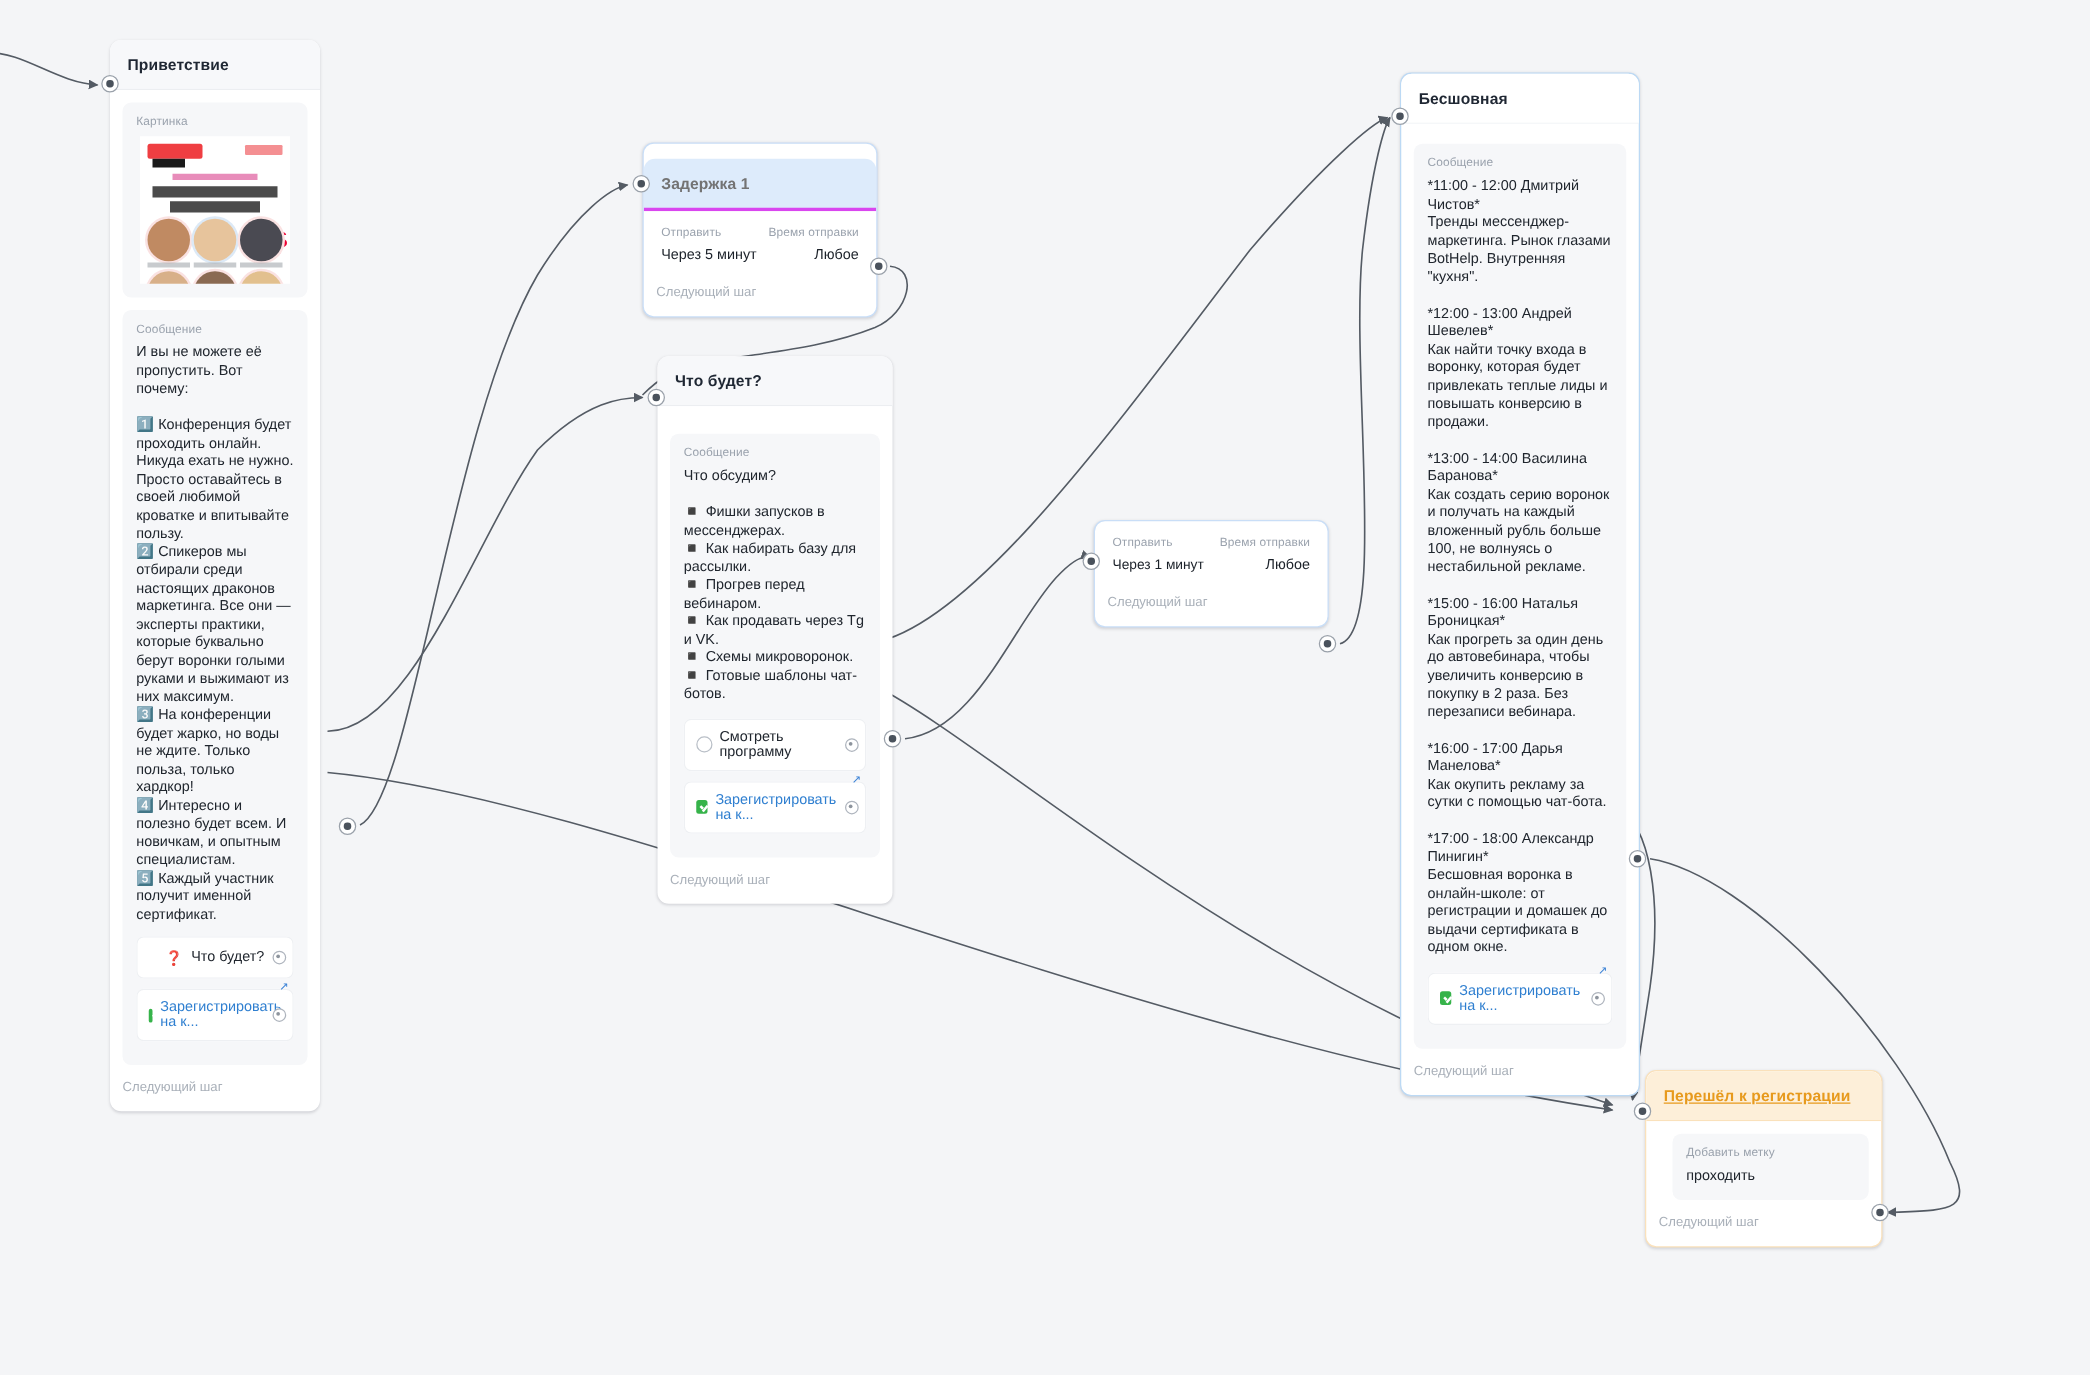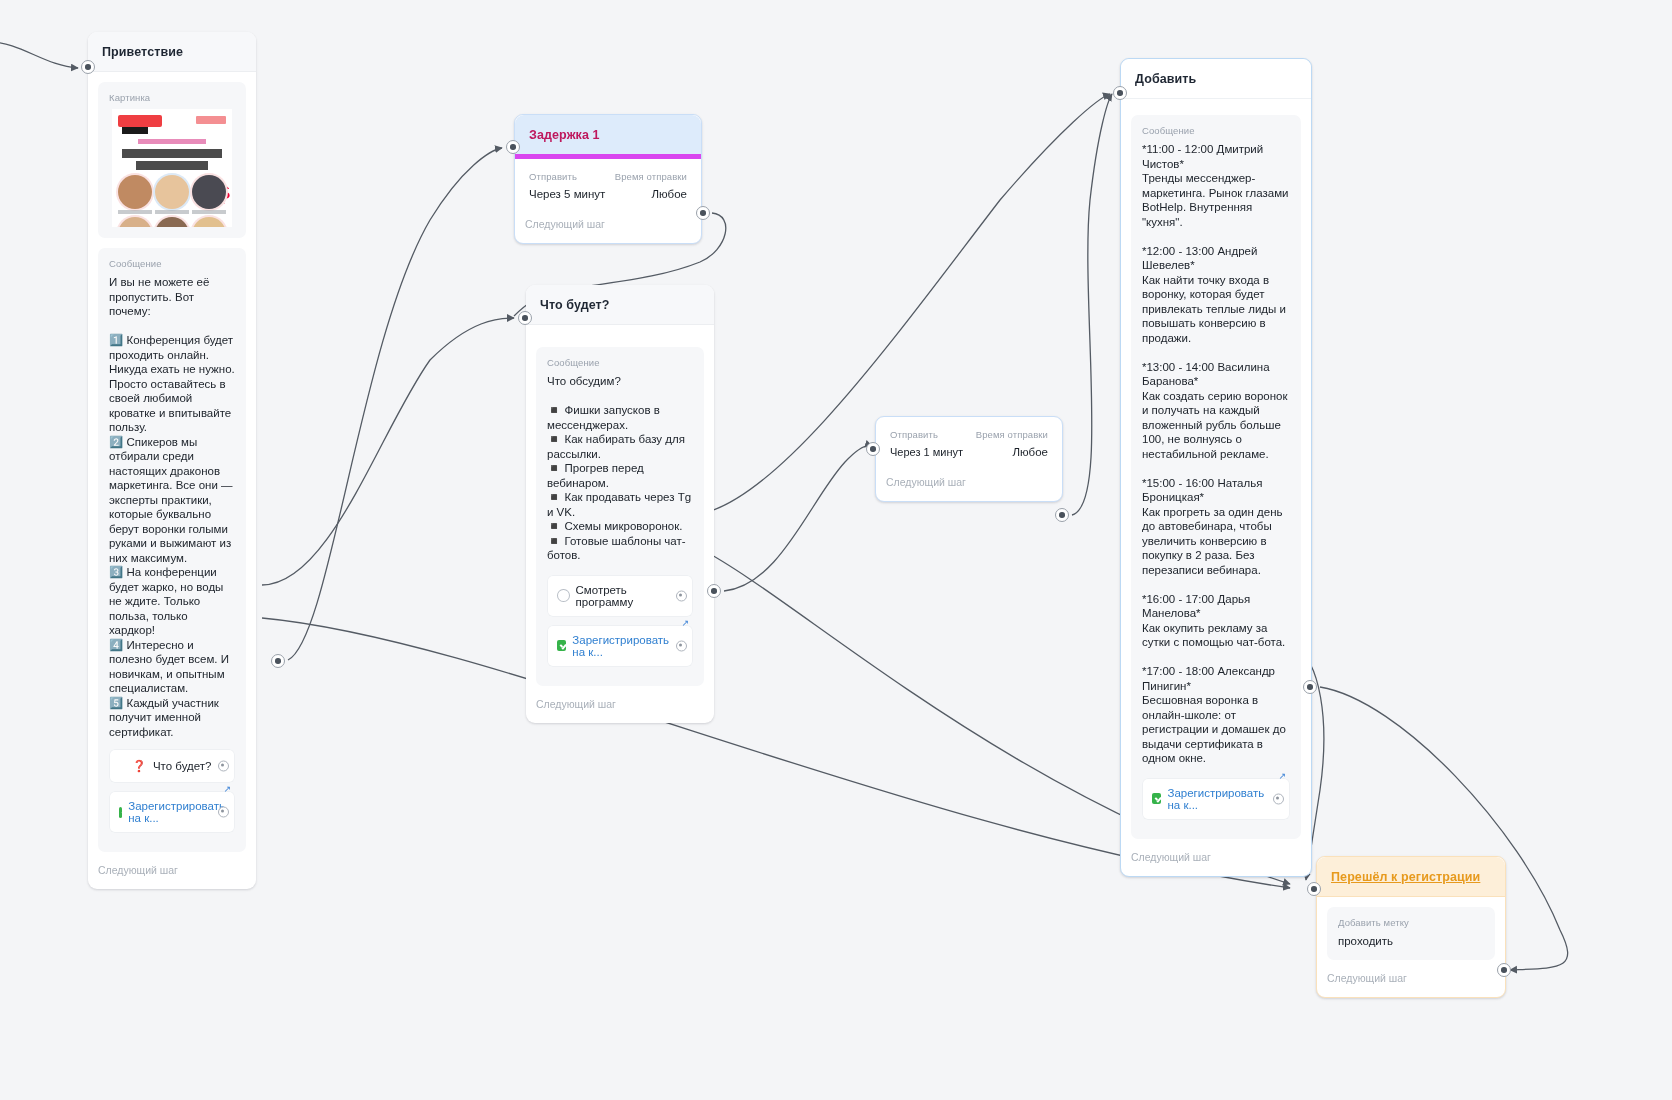--- a/index.html
+++ b/index.html
@@ -34,21 +34,21 @@
   .node-head {
     padding: 13px 14px 12px 14px;
     border-radius: 9px 9px 0 0;
     font-size: 12.5px;
     font-weight: bold;
     color: #1f2733;
     letter-spacing: .1px;
   }
   .node.plain > .node-head { background: #f7f8fa; border-bottom: 1px solid #eceef1; }
   .node.delay  { border: 1px solid #c9def7; }
-  .node.delay  > .node-head { background: #ddebfb; color: #be185d; border-bottom: 5px solid #d946ef; }
+  .node.delay  > .node-head { background: #ddebfb; color: #737373; border-bottom: 3px solid #d946ef; margin-top: 12px; }
   .node.prog   { border: 1px solid #bcd9f4; }
   .node.prog   > .node-head { background: #ffffff; border-bottom: 1px solid #eef1f4; }
   .node.tagn   { border: 1px solid #fae1bb; }
   .node.tagn   > .node-head { background: #fdefd9; color: #e79a1d; border-bottom: 1px solid #fae1bb; text-decoration: underline; }
 
   .node-body { padding: 10px 10px 0 10px; }
 
   .block {
     background: #f6f7f9;
     border-radius: 7px;
@@ -301,21 +301,21 @@
       </div>
       <div style="text-align:right;">
         <div class="block-label">Время отправки</div>
         <div style="font-size:11.5px;color:#1b2129;">Любое</div>
       </div>
     </div>
     <div class="next-step" style="padding-top:12px;">Следующий шаг</div>
   </div>
 
   <div class="node prog" style="left:1120px; top:58px; width:190px;">
-    <div class="node-head">Добавить</div>
+    <div class="node-head">Бесшовная</div>
     <div class="node-body" style="padding-top:16px;">
       <div class="block">
         <div class="block-label">Сообщение</div>
         <div class="msg-text">*11:00 - 12:00 Дмитрий Чистов*
 Тренды мессенджер-маркетинга. Рынок глазами BotHelp. Внутренняя "кухня".
 
 *12:00 - 13:00 Андрей Шевелев*
 Как найти точку входа в воронку, которая будет привлекать теплые лиды и повышать конверсию в продажи.
 
 *13:00 - 14:00 Василина Баранова*
@@ -336,21 +336,21 @@
           <span>Зарегистрировать на к...</span>
           <span class="port"></span>
         </div>
       </div>
     </div>
     <div class="next-step">Следующий шаг</div>
   </div>
 
   <div class="node tagn" style="left:1316px; top:856px; width:188px;">
     <div class="node-head">Перешёл к регистрации</div>
-    <div class="node-body" style="">
+    <div class="node-body" style="margin-left:11px;">
       <div class="block">
         <div class="block-label">Добавить метку</div>
         <div class="msg-text">проходить</div>
       </div>
     </div>
     <div class="next-step">Следующий шаг</div>
   </div>
 
   <div class="port-dot" style="left:81px;  top:60px;"></div>
   <div class="port-dot" style="left:271px; top:654px;"></div>

